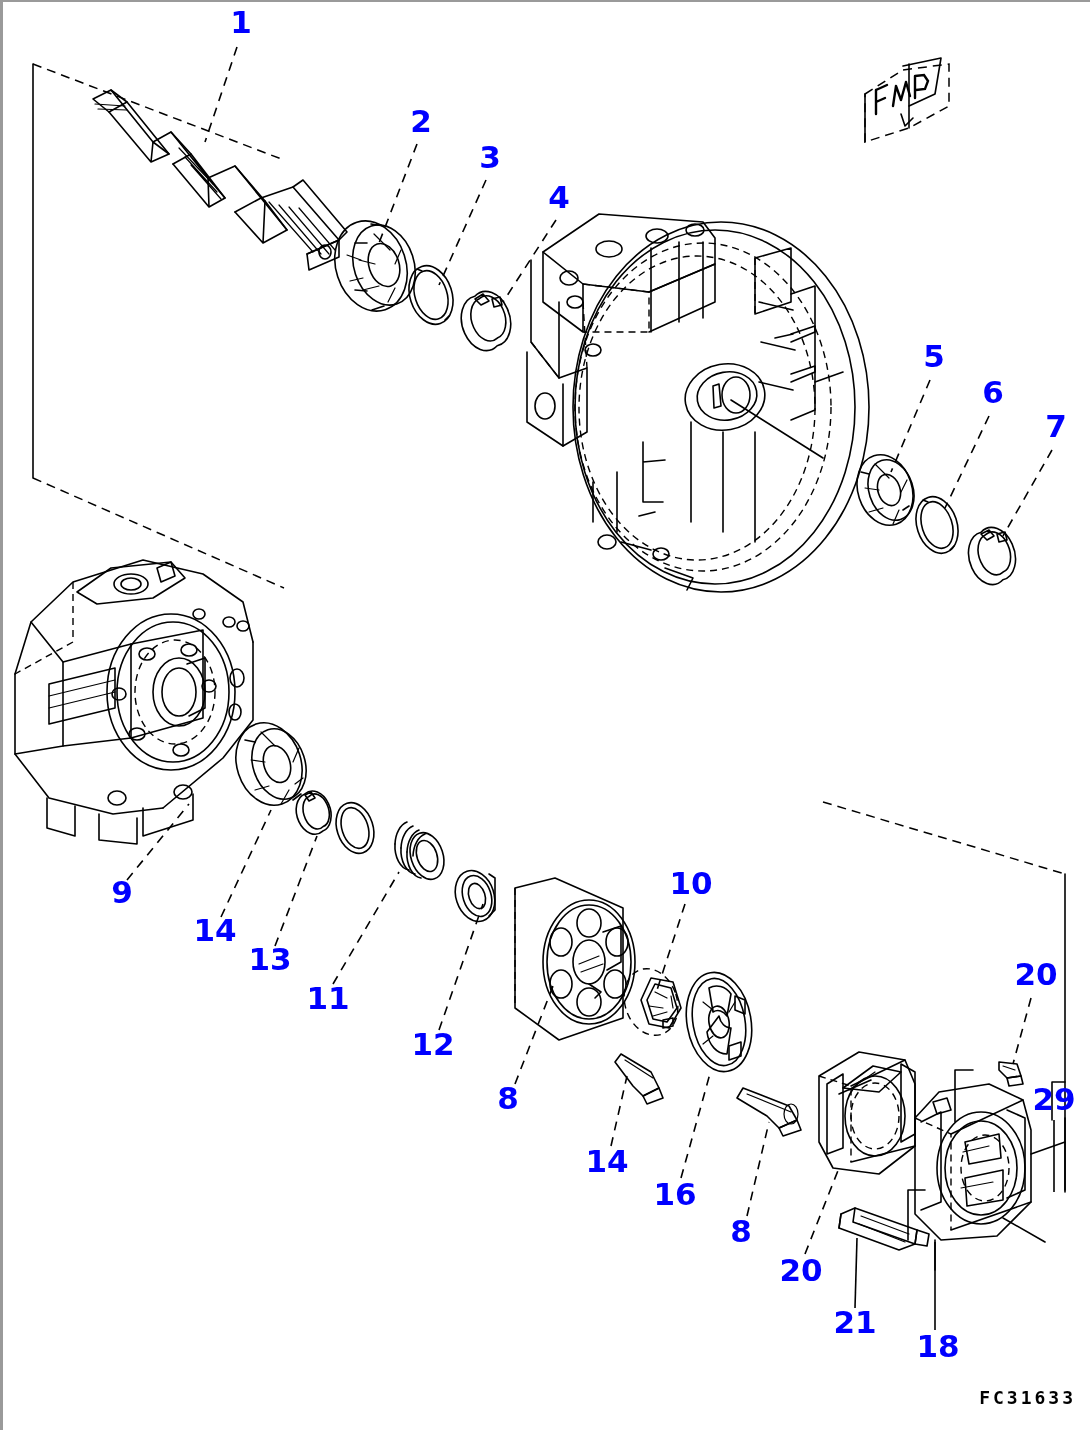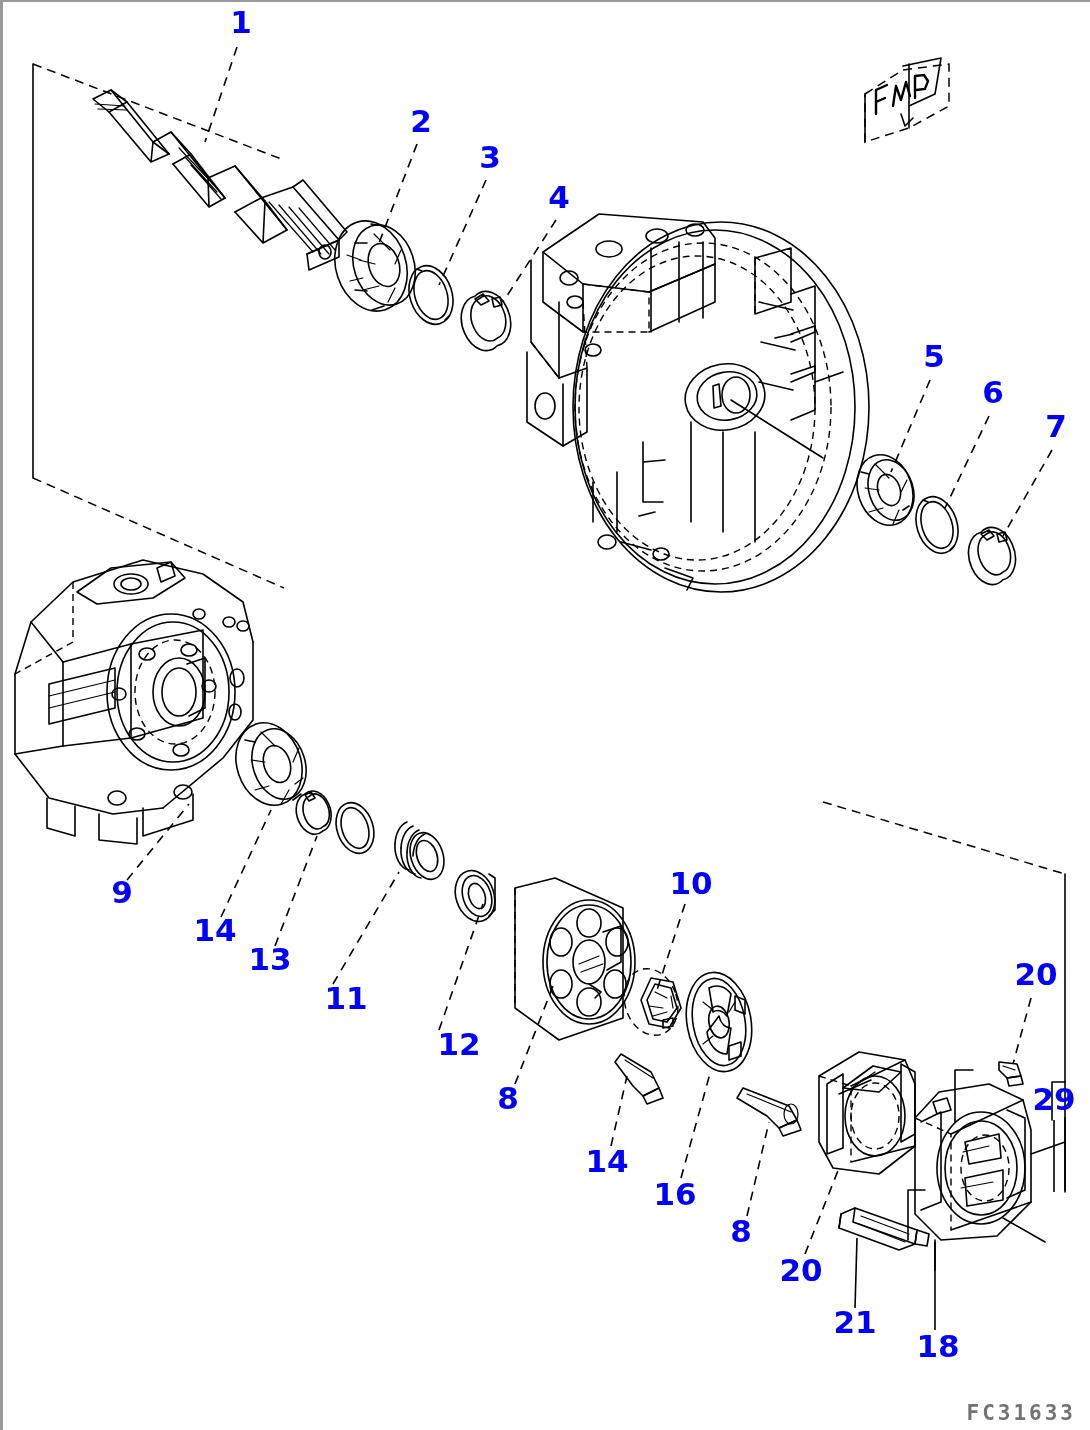--- a/index.html
+++ b/index.html
@@ -5,22 +5,22 @@
 <style>
   html,body{margin:0;padding:0;background:#fff;}
   body{width:1090px;height:1430px;font-family:"Liberation Sans",sans-serif;overflow:hidden;}
   #stage{position:relative;width:1090px;height:1430px;background:#ffffff;
          border-left:3px solid #9a9a9a;border-top:2px solid #9a9a9a;
          box-sizing:border-box;}
   #art{position:absolute;left:0;top:0;width:1090px;height:1430px;}
   .callout{position:absolute;color:#0000ff;font-family:"DejaVu Sans",sans-serif;
            font-weight:bold;font-size:31px;line-height:31px;letter-spacing:0px;
            white-space:nowrap;transform:translate(-50%,-50%);}
-  #partcode{position:absolute;right:14px;bottom:5px;color:#737373;
-            font-family:"DejaVu Sans Mono",monospace;font-size:21px;
+  #partcode{position:absolute;right:14px;bottom:22px;color:#000000;
+            font-family:"DejaVu Sans Mono",monospace;font-size:18px;
             letter-spacing:3px;font-weight:bold;}
 </style>
 </head>
 <body>
 
 <div id="stage">
 
   <svg id="art" viewBox="0 0 1090 1430" xmlns="http://www.w3.org/2000/svg">
     <defs>
       <style>
@@ -388,22 +388,22 @@
   <span class="callout" style="left:238px;top:20px">1</span>
   <span class="callout" style="left:418px;top:119px">2</span>
   <span class="callout" style="left:487px;top:155px">3</span>
   <span class="callout" style="left:556px;top:195px">4</span>
   <span class="callout" style="left:931px;top:354px">5</span>
   <span class="callout" style="left:990px;top:390px">6</span>
   <span class="callout" style="left:1053px;top:424px">7</span>
   <span class="callout" style="left:505px;top:1096px">8</span>
   <span class="callout" style="left:119px;top:890px">9</span>
   <span class="callout" style="left:688px;top:881px">10</span>
-  <span class="callout" style="left:343px;top:996px">11</span>
-  <span class="callout" style="left:456px;top:1042px">12</span>
+  <span class="callout" style="left:325px;top:996px">11</span>
+  <span class="callout" style="left:430px;top:1042px">12</span>
   <span class="callout" style="left:267px;top:957px">13</span>
   <span class="callout" style="left:212px;top:928px">14</span>
   <span class="callout" style="left:604px;top:1159px">14</span>
   <span class="callout" style="left:672px;top:1192px">16</span>
   <span class="callout" style="left:738px;top:1229px">8</span>
   <span class="callout" style="left:935px;top:1344px">18</span>
   <span class="callout" style="left:798px;top:1268px">20</span>
   <span class="callout" style="left:1033px;top:972px">20</span>
   <span class="callout" style="left:852px;top:1320px">21</span>
   <span class="callout" style="left:1051px;top:1097px">29</span>

